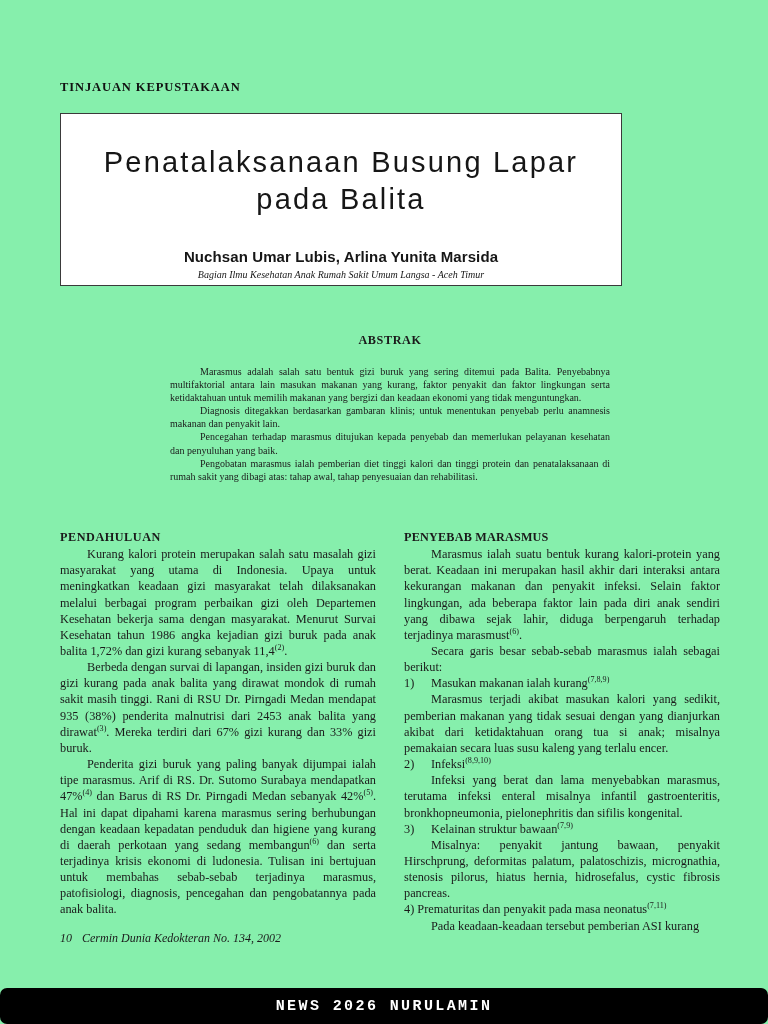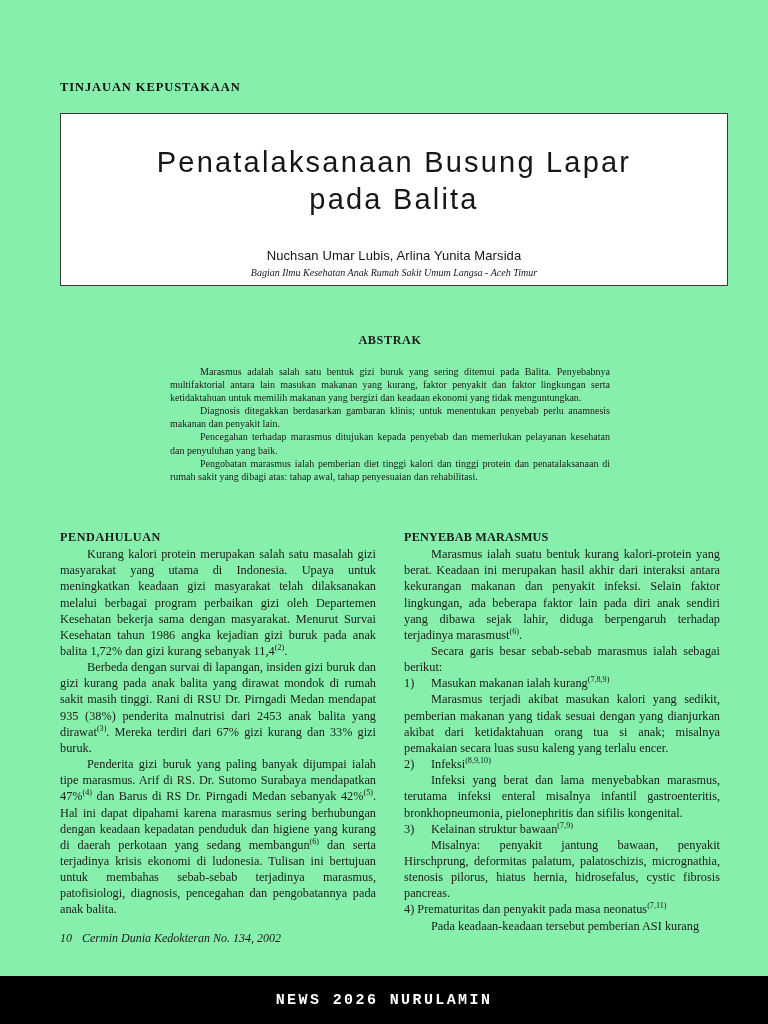--- a/index.html
+++ b/index.html
@@ -27,44 +27,45 @@
     font-size: 12.5px;
     letter-spacing: 0.9px;
     color: #111;
   }
 
   
   .title-box {
     position: absolute;
     left: 60px;
     top: 113px;
-    width: 668px;
+    width: 562px;
     height: 173px;
     border: 1.3px solid #3a3a3a;
     box-sizing: border-box;
     background: #fff;
   }
   .title-main {
     margin: 0;
     padding-top: 30px;
     text-align: center;
     font-family: "Liberation Sans", sans-serif;
     font-size: 29px;
     font-weight: 400;
     letter-spacing: 2.2px;
     line-height: 1.28;
     color: #161616;
   }
   .authors {
     margin-top: 30px;
     text-align: center;
     font-family: "Liberation Sans", sans-serif;
-    font-size: 13px;
+    font-size: 15px;
     color: #161616;
     letter-spacing: 0.1px;
+    font-weight: bold;
   }
   .affiliation {
     margin-top: 4px;
     text-align: center;
     font-family: "Liberation Serif", serif;
     font-style: italic;
     font-size: 10px;
     color: #161616;
   }
 
@@ -149,25 +150,26 @@
   .footer .pageno {
     margin-right: 10px;
   }
 
   
   .banner {
     position: absolute;
     left: 0;
     bottom: 0;
     width: 768px;
-    height: 48px;
+    height: 36px;
     background: #000000;
     display: flex;
     align-items: center;
     justify-content: center;
+    border-radius: 7px;
   }
   .banner-text {
     font-family: "Liberation Mono", "DejaVu Sans Mono", monospace;
     font-size: 15px;
     letter-spacing: 2.4px;
     color: #ffffff;
     font-weight: bold;
   }
 </style>
 </head>

